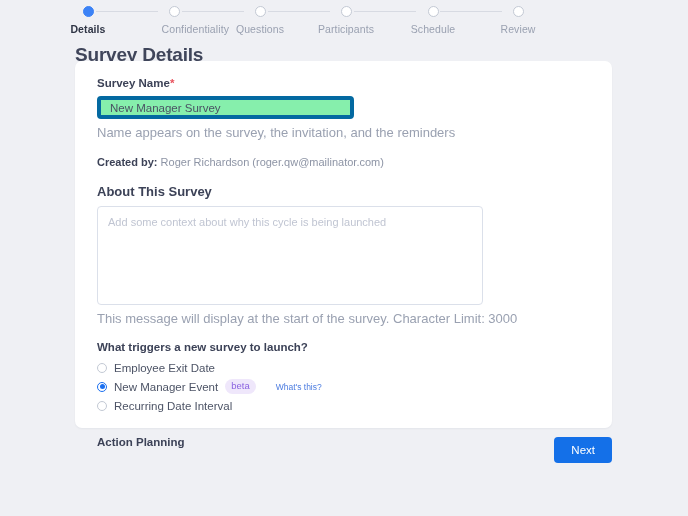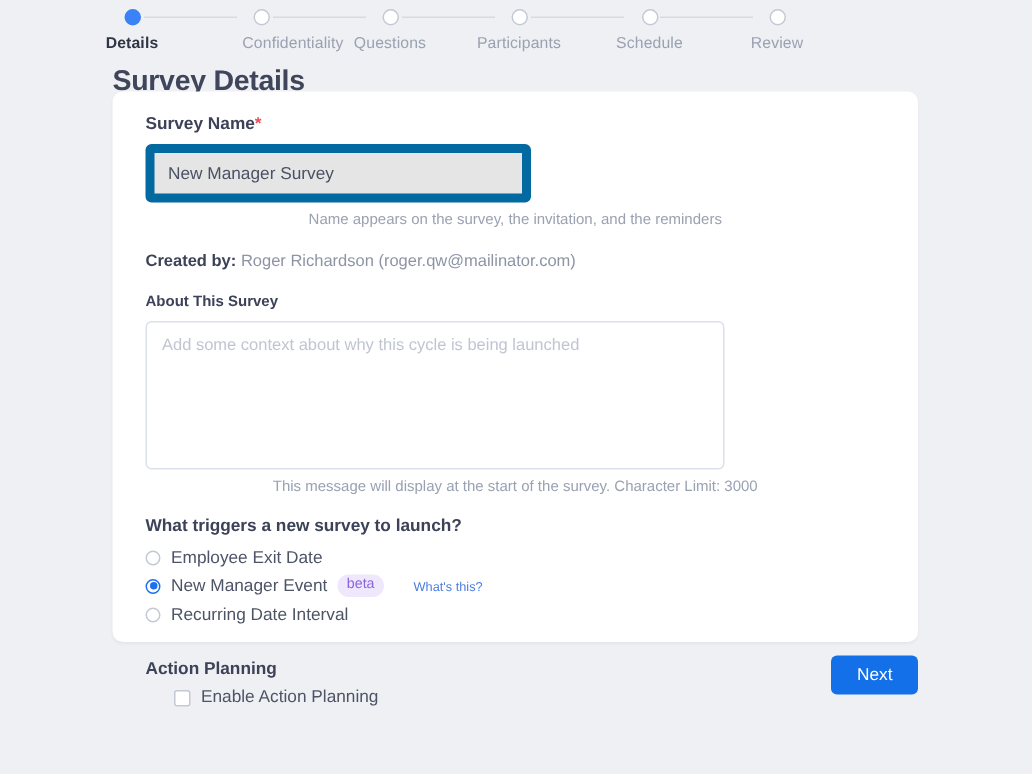--- a/index.html
+++ b/index.html
@@ -96,51 +96,50 @@
     margin: 0 0 7px 0;
   }
   .req-star {
     color: #e8505b;
     font-size: 11.5px;
   }
 
   input.text-input {
     display: block;
     width: 257px;
-    height: 39px;
+    height: 23px;
     padding: 0 9px;
     font-size: 11.5px;
     font-family: "Liberation Sans", sans-serif;
     color: #4a5163;
-    background: #e5e5e5;
-    border: 6px solid #0369a1;
+    background: #86efac;
+    border: 4px solid #0369a1;
     border-radius: 4px;
     outline: none;
   }
   input.text-input::placeholder { color: #b4bac7; }
 
   .helper-text {
-    font-size: 10px;
+    font-size: 13px;
     color: #9aa1b1;
     margin: 6px 0 0 0;
-    text-align: center;
   }
 
   .created-by {
     font-size: 11px;
     margin: 16px 0 0 0;
   }
   .created-by .cb-label {
     font-weight: bold;
     color: #3c4257;
   }
   .created-by .cb-value { color: #8d94a5; }
 
   .section-label {
-    font-size: 10px;
+    font-size: 13px;
     font-weight: bold;
     color: #3c4257;
     margin: 16px 0 7px 0;
   }
 
   textarea.textarea-input {
     display: block;
     width: 386px;
     height: 99px;
     padding: 8px 10px;
@@ -338,23 +337,19 @@
       <span class="beta-badge">beta</span>
       <a class="whats-this">What's this?</a>
     </div>
 
     <div class="radio-row">
       <span class="radio-dot"></span>
       <span class="radio-label">Recurring Date Interval</span>
     </div>
 
     <div class="action-planning-label">Action Planning</div>
-    <div class="checkbox-row">
-      <span class="checkbox-box"></span>
-      <span class="checkbox-label">Enable Action Planning</span>
-    </div>
 
   </div>
 </div>
 
 <div class="footer">
   <button class="next-button">Next</button>
 </div>
 
 </body></html>

